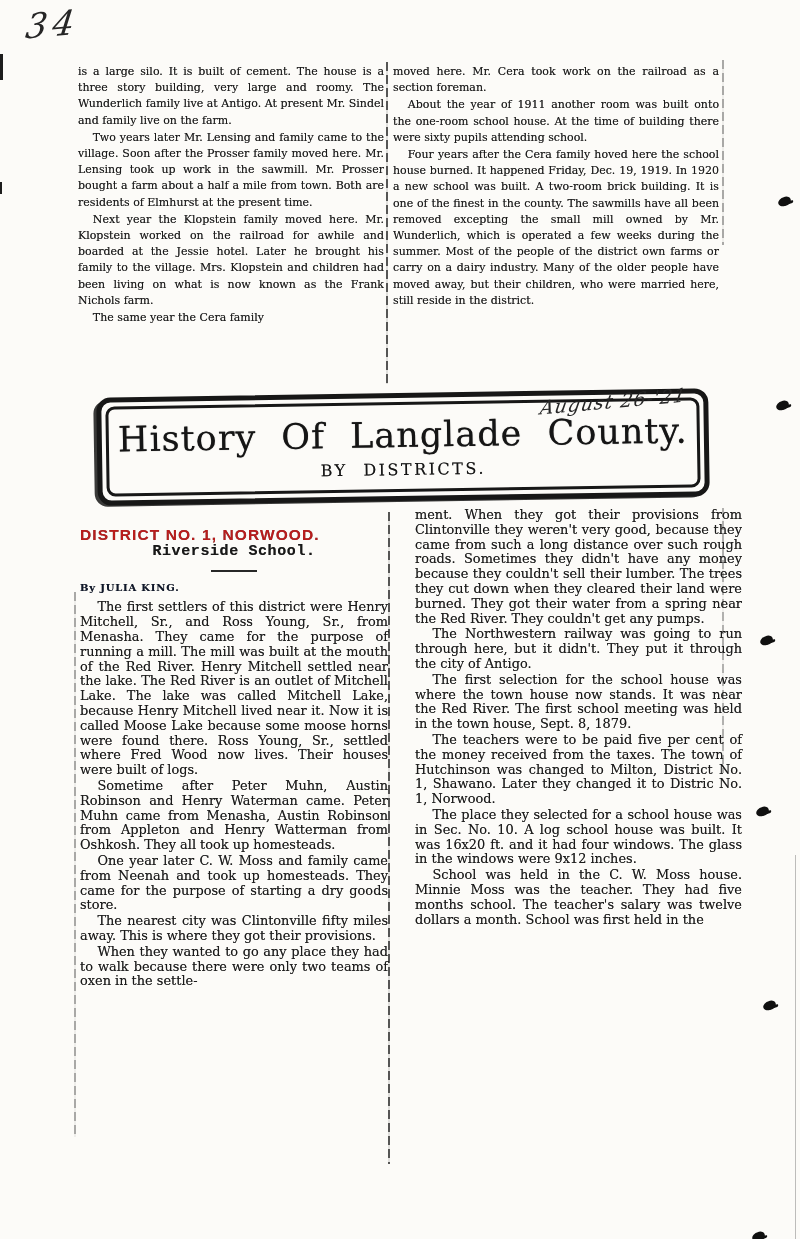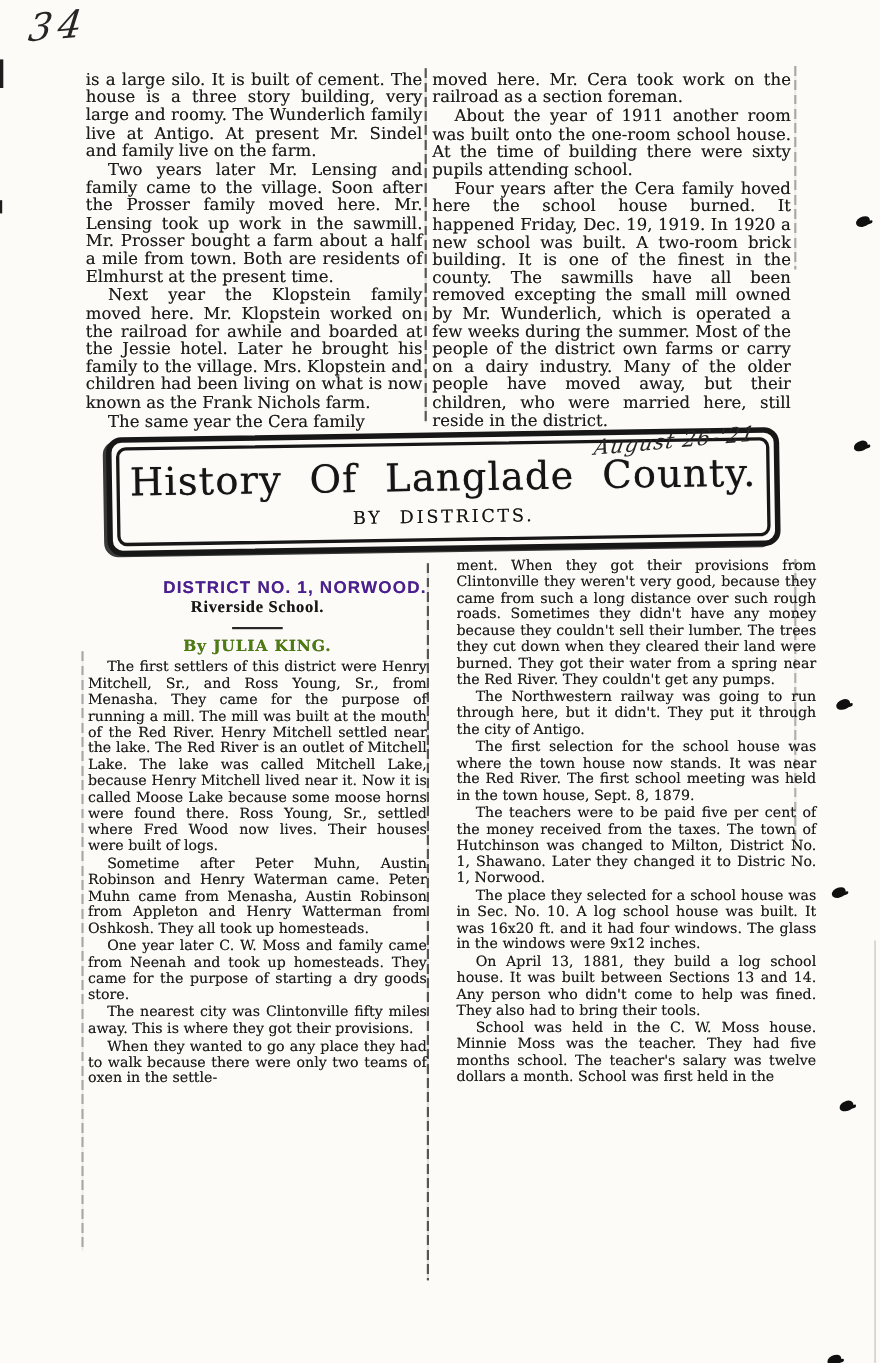--- a/index.html
+++ b/index.html
@@ -12,44 +12,44 @@
     position:absolute;left:0;top:0;width:800px;height:1239px;
     background:#fcfbf8;overflow:hidden;
   }
   
   .newsprint{
     position:absolute;
     color:#1b1b1b;
     text-align:justify;
     text-shadow:0 0 0.6px rgba(25,25,25,0.6);
   }
-  .col-top{font-size:15px;line-height:16.2px;}
+  .col-top{font-size:11px;line-height:16.2px;}
   .col-bot{font-size:12.9px;line-height:14.8px;}
   .para{margin:0 0 1px 0;text-indent:1.35em;}
   .para.noindent{text-indent:0;}
   #top-left{left:78px;top:64px;width:306px;}
   #top-right{left:393px;top:64px;width:326px;}
   #bot-left{left:80px;top:528px;width:308px;}
   #bot-right{left:415px;top:508px;width:327px;}
 
   
   .district-heading{
     font-family:"Liberation Sans", sans-serif;
     font-weight:700;font-size:15.5px;letter-spacing:1.1px;
-    text-align:right;color:#4c1d95;text-indent:0;
+    text-align:left;color:#b91c1c;text-indent:0;
   }
   .district-sub{
-    font-family:Liberation Serif, serif;
+    font-family:Liberation Mono, monospace;
     font-weight:700;font-size:15px;letter-spacing:0.6px;
     text-align:center;color:#181818;margin-top:2px;
   }
   .rule-short{width:46px;border-top:2px solid #272727;margin:10px auto 9px;}
   .byline{
-    font-weight:700;font-size:14px;letter-spacing:0.8px;
-    text-align:center;margin:0 0 5px 0;color:#4d7c0f;
+    font-weight:700;font-size:10px;letter-spacing:0.8px;
+    margin:0 0 5px 0;color:#0f172a;
   }
 
   
   .masthead-outer{
     position:absolute;left:97px;top:393px;width:612px;height:108px;
     transform:rotate(-0.9deg);
     border:5px solid #171717;border-radius:14px;
     padding:4px;box-sizing:border-box;background:#fcfbf8;
     box-shadow:-4px 2px 0 -1px rgba(23,23,23,0.85);
   }
@@ -154,21 +154,20 @@
         <p class="para">When they wanted to go any place they had to walk because there were only two teams of oxen in the settle-</p>
       </div>
   </div>
 
   <div id="bot-right" class="newsprint col-bot">
       <p class="para noindent">ment. When they got their provisions from Clintonville they weren't very good, because they came from such a long distance over such rough roads. Sometimes they didn't have any money because they couldn't sell their lumber. The trees they cut down when they cleared their land were burned. They got their water from a spring near the Red River. They couldn't get any pumps.</p>
       <p class="para">The Northwestern railway was going to run through here, but it didn't. They put it through the city of Antigo.</p>
       <p class="para">The first selection for the school house was where the town house now stands. It was near the Red River. The first school meeting was held in the town house, Sept. 8, 1879.</p>
       <p class="para">The teachers were to be paid five per cent of the money received from the taxes. The town of Hutchinson was changed to Milton, District No. 1, Shawano. Later they changed it to Distric No. 1, Norwood.</p>
       <p class="para">The place they selected for a school house was in Sec. No. 10. A log school house was built. It was 16x20 ft. and it had four windows. The glass in the windows were 9x12 inches.</p>
-      <p class="para">On April 13, 1881, they build a log school house. It was built between Sections 13 and 14. Any person who didn't come to help was fined. They also had to bring their tools.</p>
       <p class="para">School was held in the C. W. Moss house. Minnie Moss was the teacher. They had five months school. The teacher's salary was twelve dollars a month. School was first held in the</p>
     </div>
 
   <div class="ink-blot" style="left:778px;top:197px;"></div>
   <div class="ink-blot" style="left:776px;top:401px;"></div>
   <div class="ink-blot" style="left:760px;top:636px;"></div>
   <div class="ink-blot" style="left:756px;top:807px;"></div>
   <div class="ink-blot" style="left:763px;top:1001px;"></div>
   <div class="ink-blot" style="left:752px;top:1232px;"></div>
 

